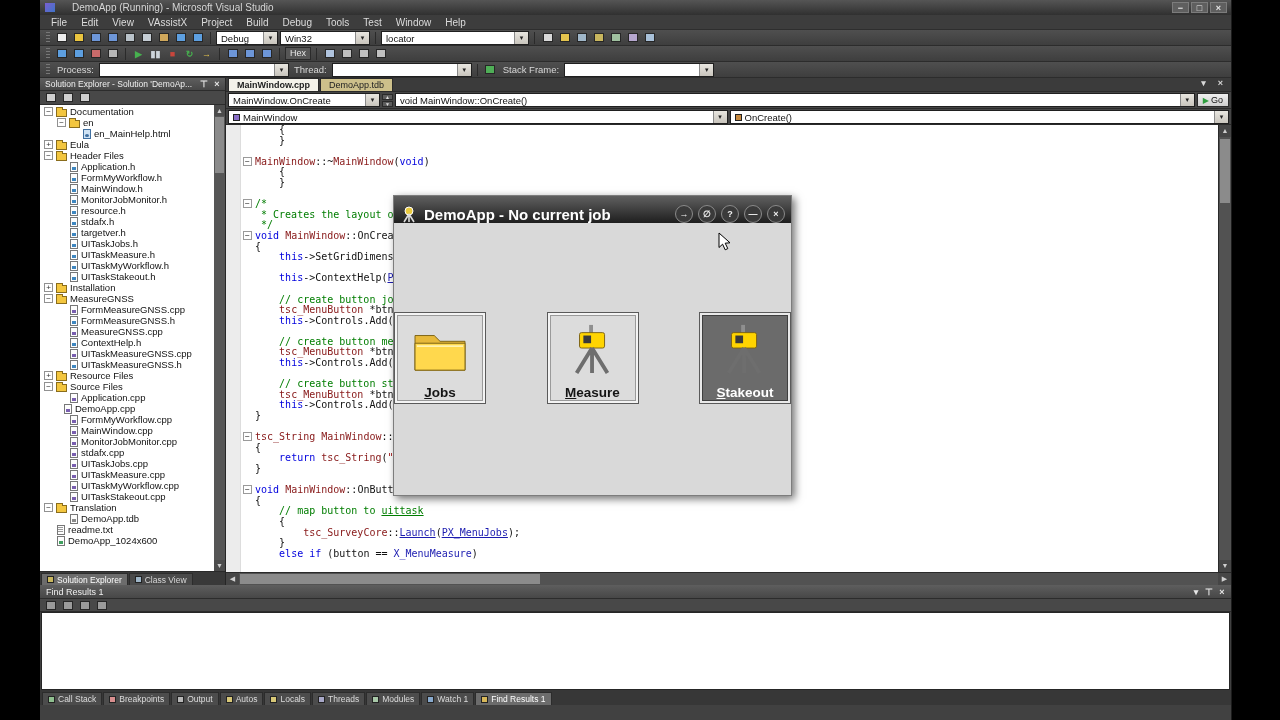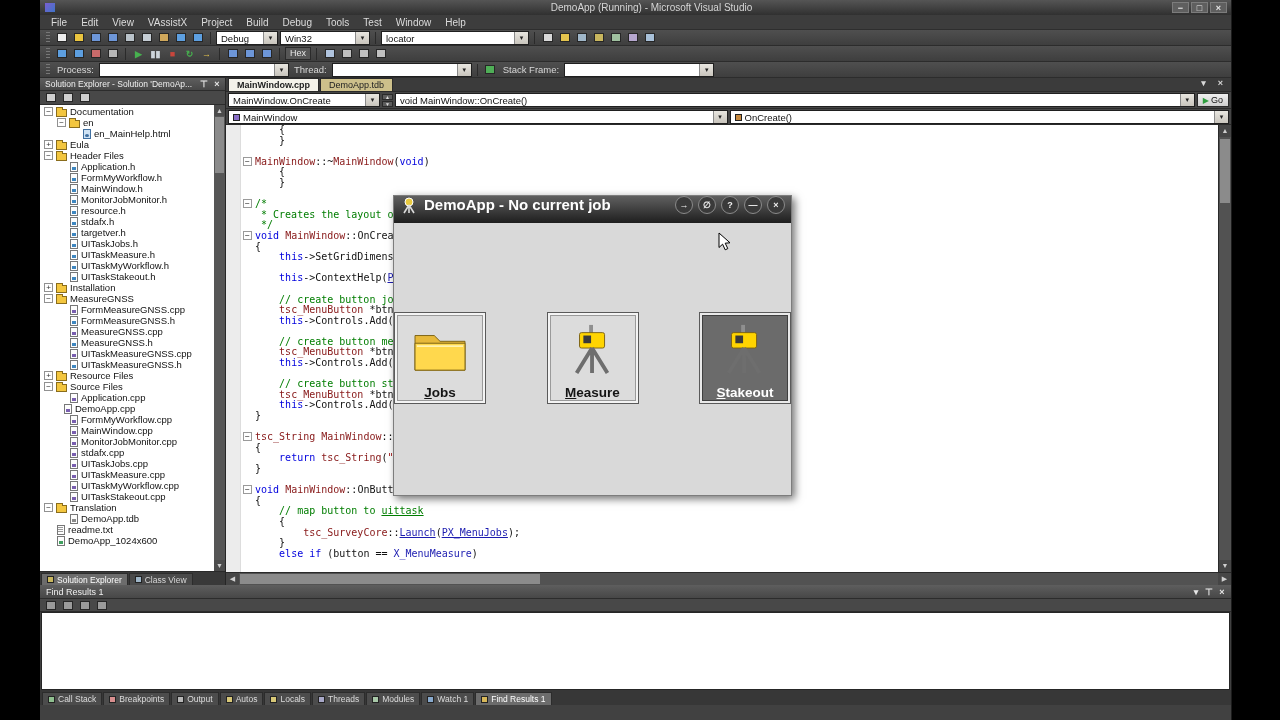--- a/index.html
+++ b/index.html
@@ -7,21 +7,21 @@
               font-family:"Liberation Sans", sans-serif; }
 
   
   .vs-window { position:absolute; left:40px; top:0; width:1192px; height:720px;
                background:#414141; border-right:1px solid #1c1c1c; }
 
   .titlebar { position:absolute; left:0; top:0; right:0; height:15px;
               background:linear-gradient(#555,#303030); display:flex; align-items:center;
               color:#d6d6d6; font-size:10px; }
   .vs-logo { width:10px; height:9px; margin:0 5px; background:linear-gradient(135deg,#7a5fd0,#3f74c8); flex:none; }
-  .titlebar .title { position:absolute; left:0; right:0; text-align:center; pointer-events:none;margin-left:32px; }
+  .titlebar .title { position:absolute; left:0; right:0; text-align:left; pointer-events:none;margin-left:32px; }
   .winctls { margin-left:auto; display:flex; gap:2px; padding-right:4px; z-index:2; }
   .winctls .tbi { width:17px; height:11px; background:#5f5f5f; border:1px solid #7c7c7c;
                   display:flex; align-items:center; justify-content:center; }
   .winctls .tbi i { font-style:normal; font-size:8px; line-height:8px; color:#e8e8e8; }
 
   .menubar { position:absolute; left:0; top:15px; right:0; height:15px; background:#3d3d3d;
              display:flex; align-items:center; padding-left:4px; border-bottom:1px solid #2e2e2e; }
   .menu-item { color:#dcdcdc; font-size:10px; padding:1px 7px; cursor:default; }
 
   .tbrow { position:absolute; left:0; right:0; height:16px;
@@ -157,21 +157,21 @@
                background:linear-gradient(#4e4e4e,#3a3a3a); display:flex; align-items:center;
                color:#ececec; font-size:9.5px; }
   .statusbar .ready { margin-left:9px; }
   .statusbar .fields { margin-left:auto; display:flex; }
   .statusbar .fld { width:56px; }
 
   
   .dialog { position:absolute; left:393px; top:195px; width:399px; height:301px;
             border:1px solid #7d7d7d; box-shadow:3px 3px 8px rgba(0,0,0,.55); background:#d9d9d9; z-index:10; }
   .dlg-titlebar { height:27px; background:linear-gradient(#606060,#1e1e1e); display:flex;
-                  align-items:flex-start; padding:0 6px; gap:6px; }
+                  align-items:flex-end; padding:0 6px; gap:6px; }
   .dlg-title { color:#fff; font-size:15px; font-weight:bold; white-space:nowrap; }
   .dlg-ctls { margin-left:auto; display:flex; gap:5px; }
   .dlg-ctls .tbi { width:18px; height:18px; background:#3a3a3a; border:1px solid #8a8a8a;
                    border-radius:9px; }
   .dlg-ctls i { color:#f0f0f0; font-size:10px; line-height:10px; font-style:normal; font-weight:bold; }
   .dlg-body { position:relative; height:273px; }
   .dlg-buttons { position:absolute; left:0; right:0; top:89px; display:flex; justify-content:space-between; gap:27px; }
   .dlg-btn { width:92px; height:92px; background:#dcdcdc; border:1px solid #5a5a5a;
              box-shadow:inset 0 0 0 2px #f4f4f4, inset 0 0 0 3px #9a9a9a;
              display:flex; flex-direction:column; align-items:center; justify-content:flex-end; }
@@ -492,21 +492,21 @@
             <span class="tlab">FormMeasureGNSS.h</span>
           </div>
           <div class="trow" style="padding-left: 17px;">
             <span class="texp hid"></span>
             <span class="tico ti-file ti-cpp"></span>
             <span class="tlab">MeasureGNSS.cpp</span>
           </div>
           <div class="trow" style="padding-left: 17px;">
             <span class="texp hid"></span>
             <span class="tico ti-file ti-h"></span>
-            <span class="tlab">MeasureGNSS.h</span>
+            <span class="tlab">ContextHelp.h</span>
           </div>
           <div class="trow" style="padding-left: 17px;">
             <span class="texp hid"></span>
             <span class="tico ti-file ti-cpp"></span>
             <span class="tlab">UITaskMeasureGNSS.cpp</span>
           </div>
           <div class="trow" style="padding-left: 17px;">
             <span class="texp hid"></span>
             <span class="tico ti-file ti-h"></span>
             <span class="tlab">UITaskMeasureGNSS.h</span>

